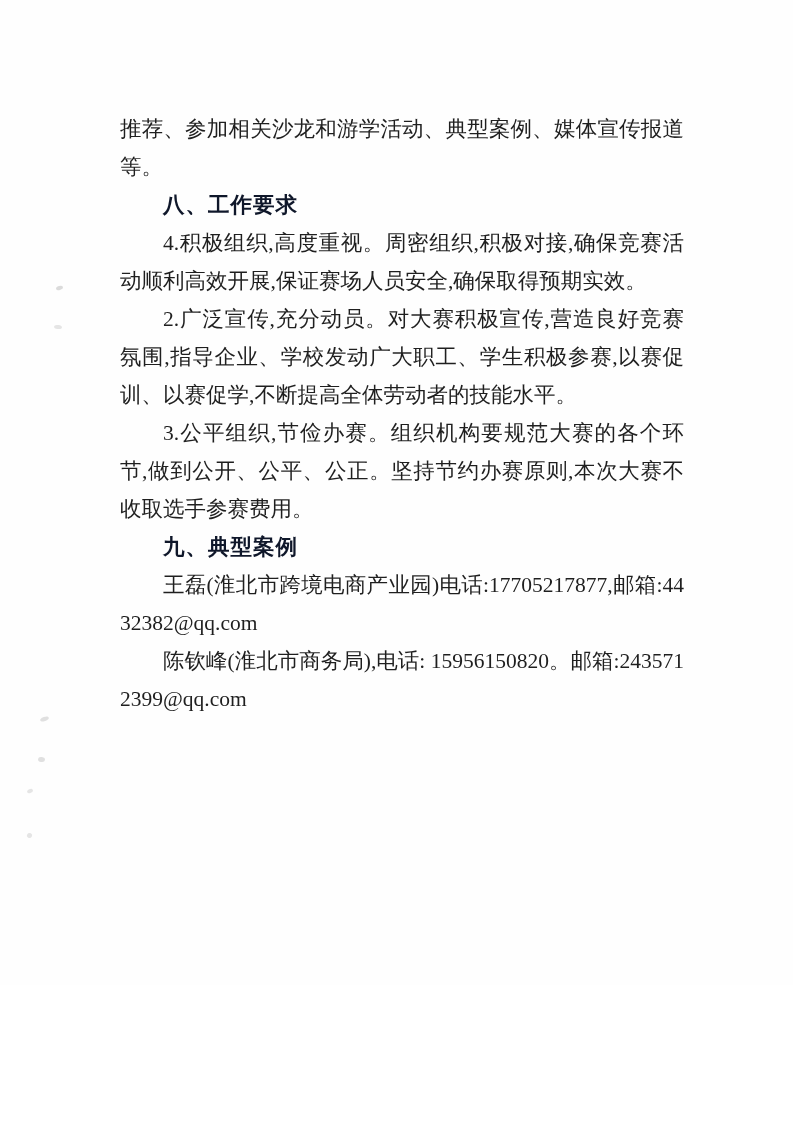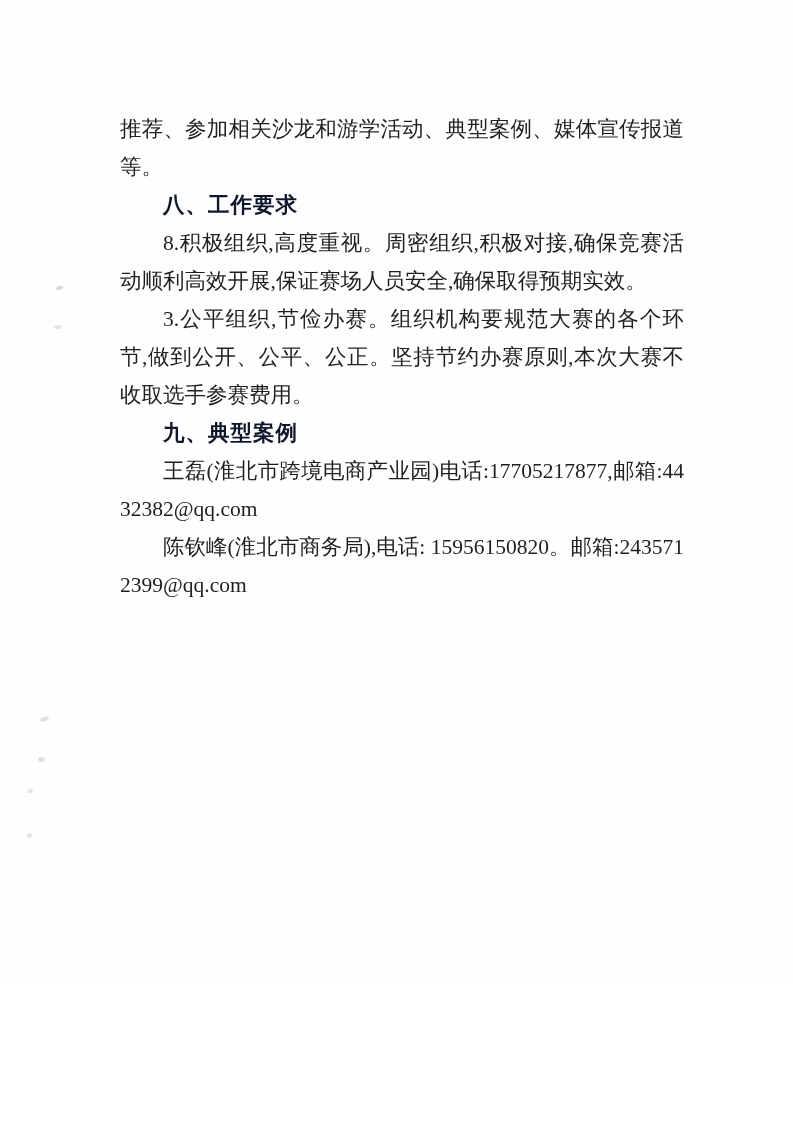--- a/index.html
+++ b/index.html
@@ -67,22 +67,23 @@
 </head>
 <body>
 
 <div class="page">
 
   <div class="content">
     <p>推荐、参加相关沙龙和游学活动、典型案例、媒体宣传报道等。</p>
 
     <p class="indent heading">八、工作要求</p>
 
-    <p class="indent">8.积极组织,高度重视。周密组织,积极对接,确保竞赛活动顺利高效开展,保证赛场人员安全,确保取得预期实效。</p>
+    <p class="indent">4.积极组织,高度重视。周密组织,积极对接,确保竞赛活动顺利高效开展,保证赛场人员安全,确保取得预期实效。</p>
 
+    <p class="indent">2.广泛宣传,充分动员。对大赛积极宣传,营造良好竞赛氛围,指导企业、学校发动广大职工、学生积极参赛,以赛促训、以赛促学,不断提高全体劳动者的技能水平。</p>
 
     <p class="indent">3.公平组织,节俭办赛。组织机构要规范大赛的各个环节,做到公开、公平、公正。坚持节约办赛原则,本次大赛不收取选手参赛费用。</p>
 
     <p class="indent heading">九、典型案例</p>
 
 
     <p class="indent">王磊(淮北市跨境电商产业园)电话:17705217877,邮箱:4432382@qq.com</p>
 
     <p class="indent">陈钦峰(淮北市商务局),电话: 15956150820。邮箱:2435712399@qq.com</p>
   </div>

